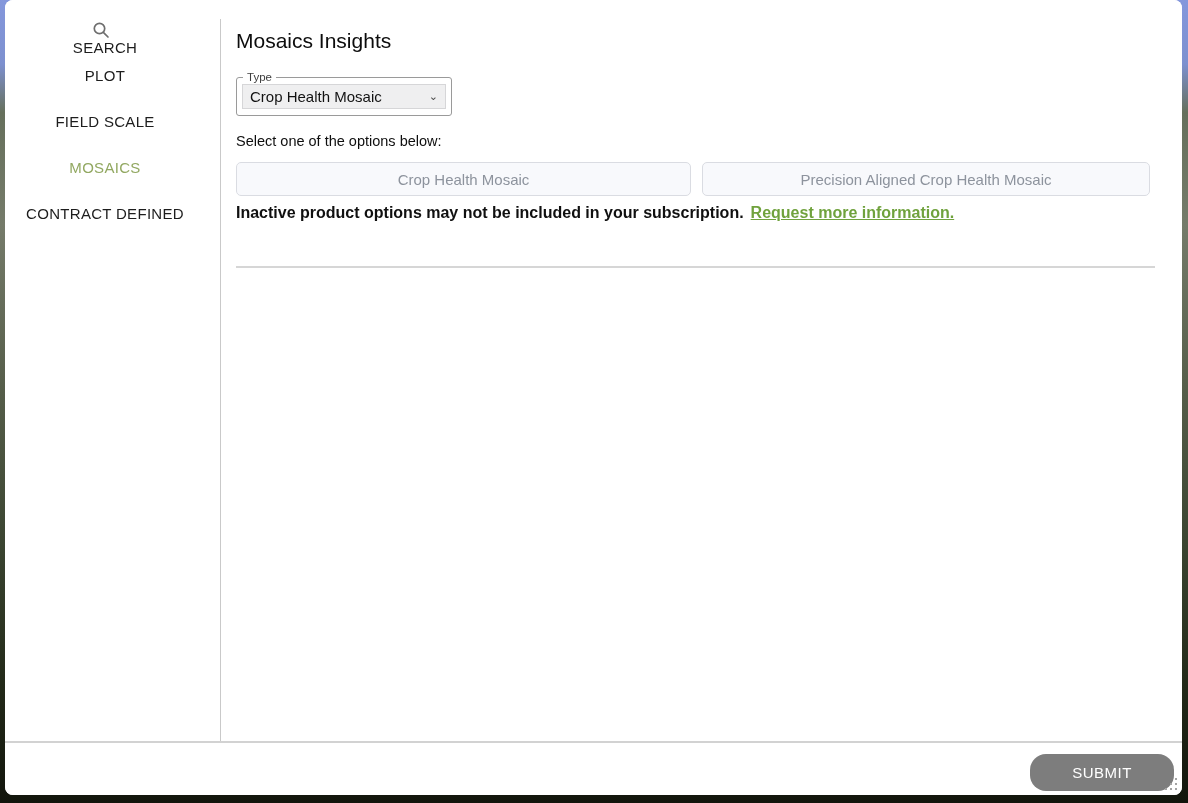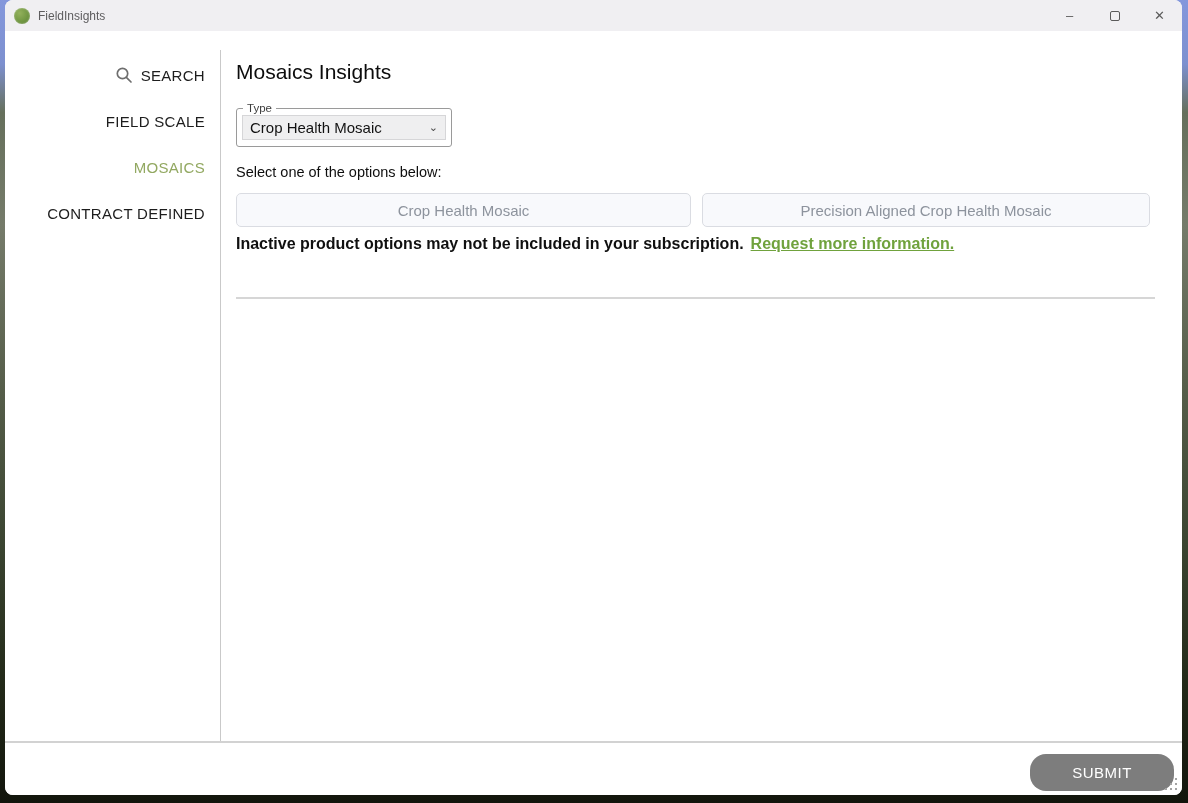--- a/index.html
+++ b/index.html
@@ -32,23 +32,23 @@
   .win-btn {
     width:45px; height:100%; display:flex; align-items:center; justify-content:center;
     color:#5a5a5a; font-size:13px; cursor:default; background:transparent; border:none;
     font-family:"Liberation Sans", sans-serif;
   }
   .maximize-box { width:10px; height:10px; border:1px solid #5a5a5a; border-radius:2px; display:block; }
   
   .content-row { flex:1 1 auto; display:flex; min-height:0; background:#fff; }
   .sidebar { width:215px; flex:0 0 215px; padding-top:21px; }
   .side-item {
-    height:46px; display:flex; align-items:center; justify-content:flex-end;
+    height:46px; display:flex; align-items:center; justify-content:flex-start;
     padding-right:15px; font-size:15px; letter-spacing:.3px; color:#1d1d1d;
-    cursor:pointer; white-space:nowrap;
+    cursor:pointer; white-space:nowrap;flex-direction:column;
   }
   .side-item .label { color:inherit; }
   .side-item.active { color:#92a861; }
   .search-svg { width:18px; height:18px; margin-right:8px; flex:0 0 auto; }
   .v-divider { width:1px; background:#c9c9c9; margin-top:19px; flex:0 0 1px; }
   .main { flex:1 1 auto; padding:29px 27px 0 15px; min-width:0; }
   .page-title { font-size:21px; font-weight:400; color:#0c0c0c; }
   
   .type-fieldset {
     margin-top:18px; width:216px;
@@ -88,45 +88,33 @@
     border:none; border-radius:16px; font-size:15px; letter-spacing:.5px;
     cursor:pointer; font-family:"Liberation Sans", sans-serif;
   }
   .resize-grip { position:absolute; right:3px; bottom:3px; width:16px; height:16px; cursor:nwse-resize; }
 </style>
 </head>
 <body>
 
 <div class="window">
 
-  <div class="titlebar">
-    <span class="app-icon"></span>
-    <span class="app-title">FieldInsights</span>
-    <div class="win-controls">
-      <button class="win-btn">
-        <span>–</span>
-      </button>
-      <button class="win-btn">
-        <span class="maximize-box"></span>
-      </button>
-      <button class="win-btn">
-        <span>✕</span>
-      </button>
-    </div>
-  </div>
 
   <div class="content-row">
 
     <nav class="sidebar">
       <div class="side-item">
         <svg class="search-svg" viewBox="0 0 18 18">
           <circle cx="7.5" cy="7.5" r="5.2" fill="none" stroke="#6e6e6e" stroke-width="1.7"></circle>
           <line x1="11.6" y1="11.6" x2="16" y2="16" stroke="#6e6e6e" stroke-width="1.7" stroke-linecap="round"></line>
         </svg>
         <span class="label">SEARCH</span>
+      </div>
+      <div class="side-item">
+        <span class="label">PLOT</span>
       </div>
       <div class="side-item">
         <span class="label">FIELD SCALE</span>
       </div>
       <div class="side-item active">
         <span class="label">MOSAICS</span>
       </div>
       <div class="side-item">
         <span class="label">CONTRACT DEFINED</span>
       </div>

